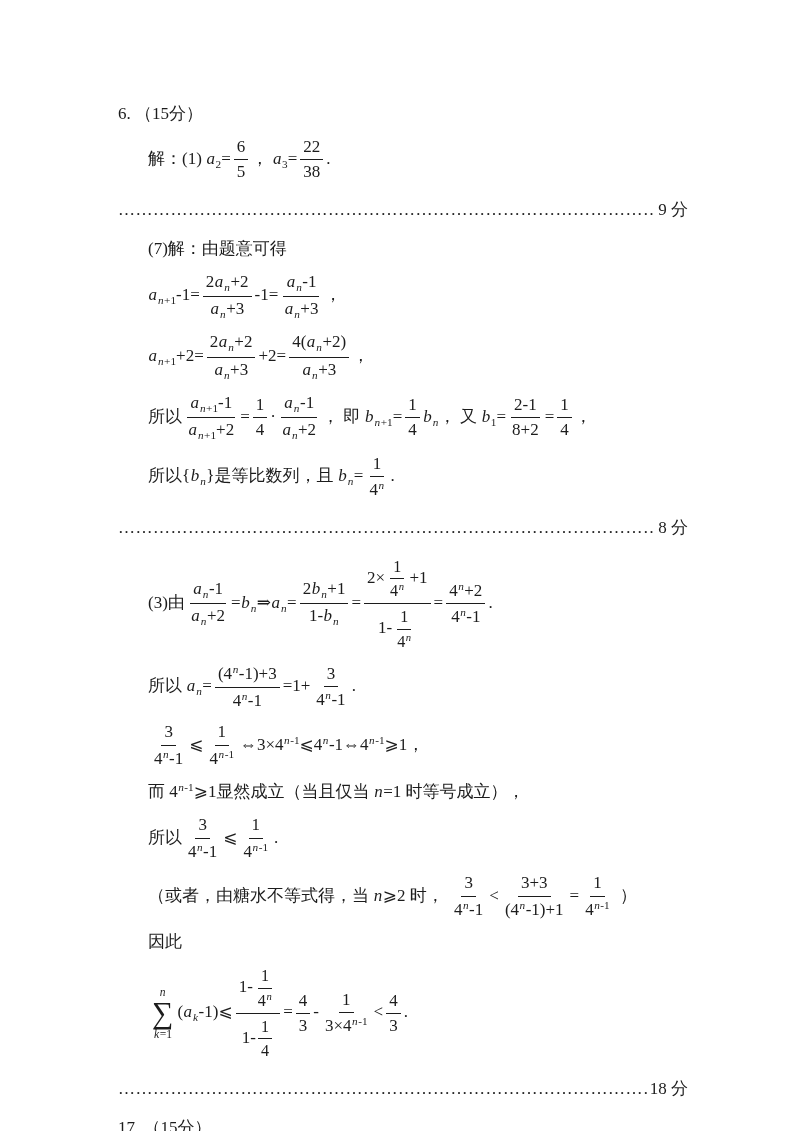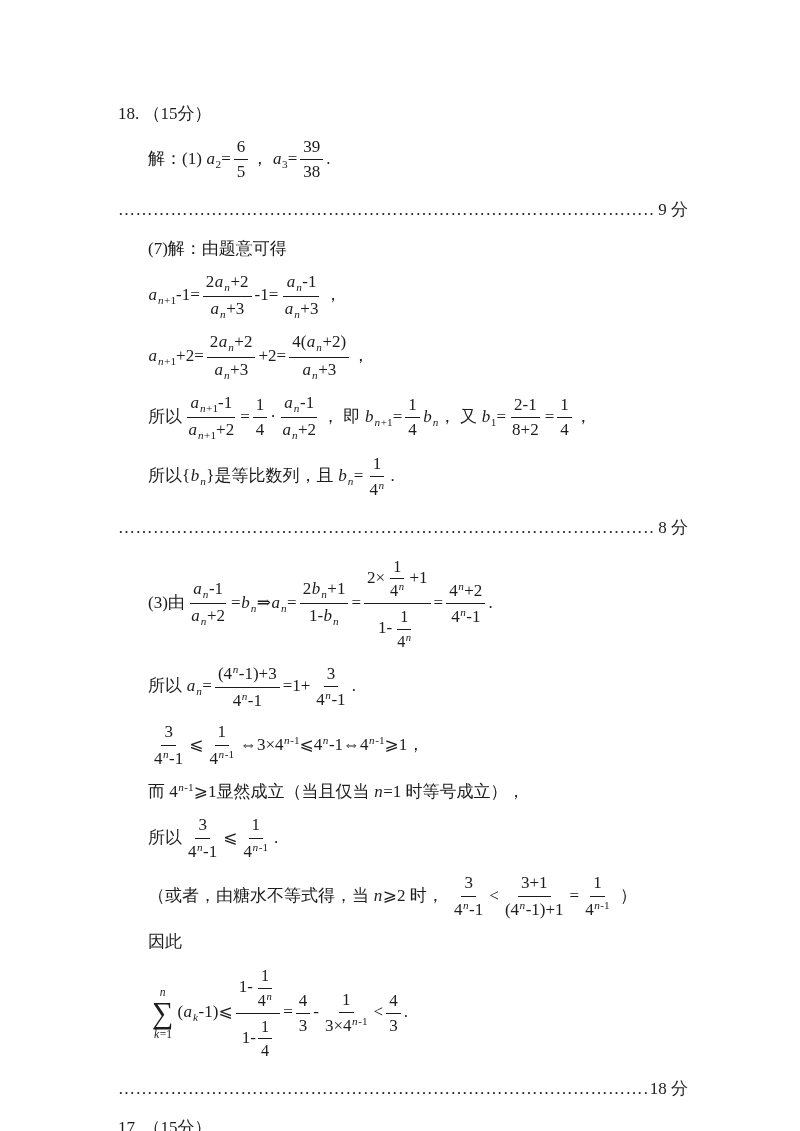--- a/index.html
+++ b/index.html
@@ -33,26 +33,26 @@
   }
   .sum .sigma{font-size:2.6em;line-height:0.95;}
   .sum .lim{line-height:1.15;}
   .m{display:inline;}
 </style>
 </head>
 <body>
 
 <div class="page">
   <div class="doc">
-      <div class="line heading"><span class="m">18. （15分）</span></div>
+      <div class="line heading"><span class="m">6. （15分）</span></div>
       <div class="line indent"><span class="m">解：(1) <i class="v">a</i><sub>2</sub>=<span class="frac">
             <span class="num">6</span>
             <span class="den">5</span>
           </span>， <i class="v">a</i><sub>3</sub>=<span class="frac">
-            <span class="num">39</span>
+            <span class="num">22</span>
             <span class="den">38</span>
           </span>.</span></div>
       <div class="line dots-line">
         <span class="leader">……………………………………………………………………………………………………………………………………………………</span>
         <span class="score">9 分</span>
       </div>
       <div class="line indent"><span class="m">(7)解：由题意可得</span></div>
       <div class="line indent"><span class="m"><i class="v">a</i><sub><i class="v">n</i>+1</sub>-1=<span class="frac">
             <span class="num">2<i class="v">a</i><sub><i class="v">n</i></sub>+2</span>
             <span class="den"><i class="v">a</i><sub><i class="v">n</i></sub>+3</span>
@@ -132,21 +132,21 @@
             <span class="num">3</span>
             <span class="den">4<sup><i class="v">n</i></sup>-1</span>
           </span>⩽<span class="frac">
             <span class="num">1</span>
             <span class="den">4<sup><i class="v">n</i>-1</sup></span>
           </span>.</span></div>
       <div class="line indent"><span class="m">（或者，由糖水不等式得，当 <i class="v">n</i>⩾2 时， <span class="frac">
             <span class="num">3</span>
             <span class="den">4<sup><i class="v">n</i></sup>-1</span>
           </span>&lt;<span class="frac">
-            <span class="num">3+1</span>
+            <span class="num">3+3</span>
             <span class="den">(4<sup><i class="v">n</i></sup>-1)+1</span>
           </span>=<span class="frac">
             <span class="num">1</span>
             <span class="den">4<sup><i class="v">n</i>-1</sup></span>
           </span> ）</span></div>
       <div class="line indent"><span class="m">因此</span></div>
       <div class="line indent"><span class="m"><span class="sum">
             <span class="lim"><i class="v">n</i></span>
             <span class="sigma">∑</span>
             <span class="lim"><i class="v">k</i>=1</span>

